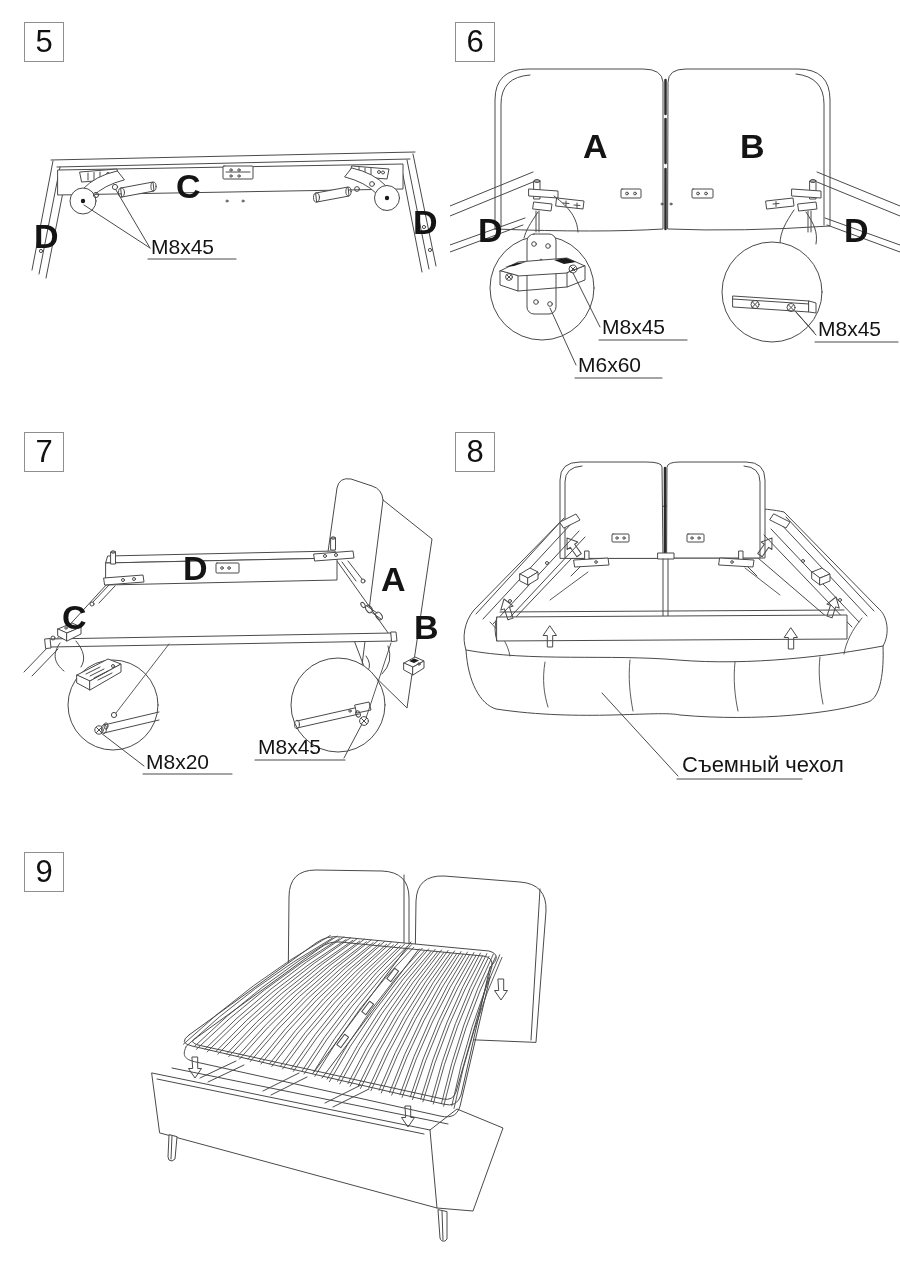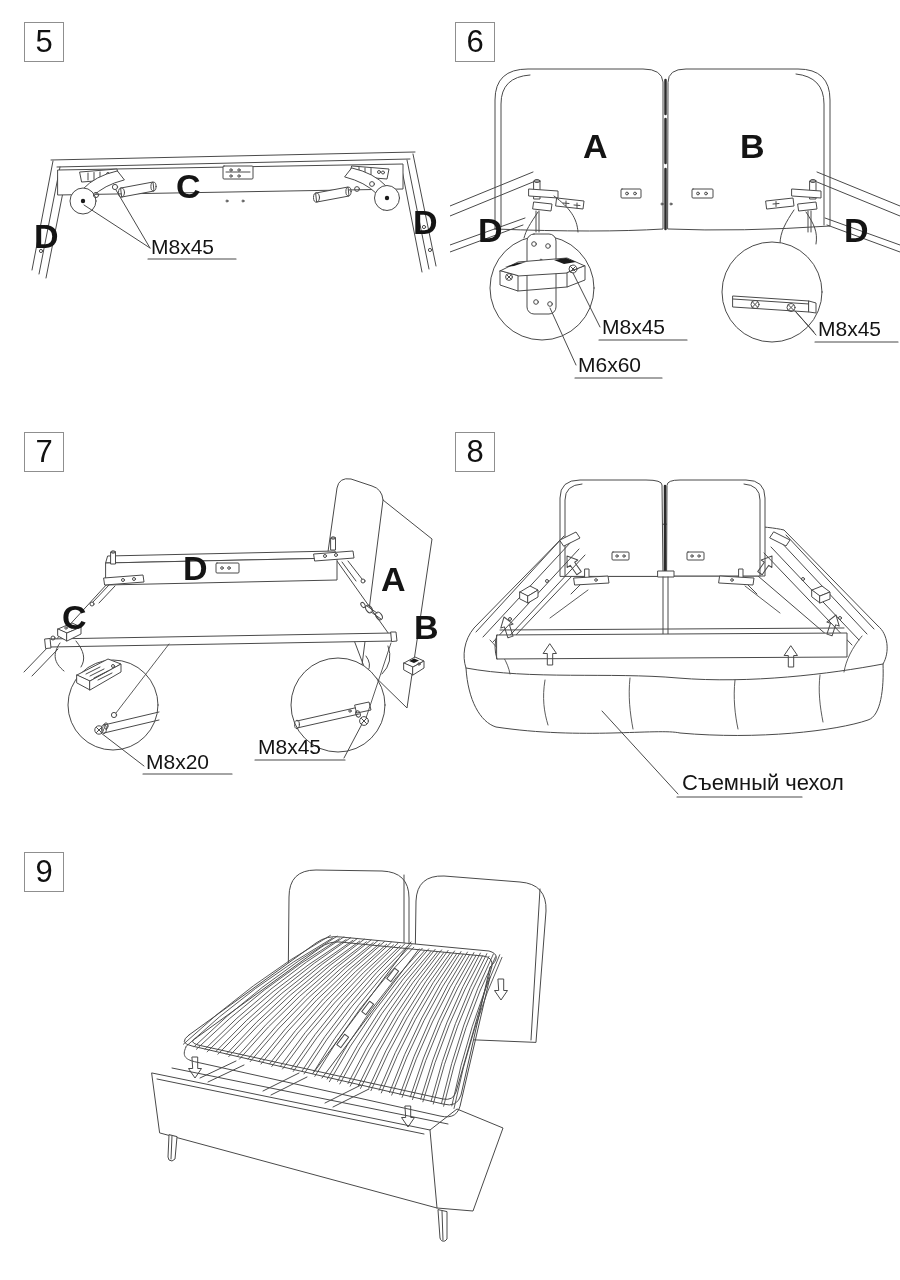--- a/index.html
+++ b/index.html
@@ -331,21 +331,21 @@
   <text class="plabel" x="361" y="161">A</text>
   <text class="plabel" x="42" y="199">C</text>
   <text class="plabel" x="394" y="209">B</text>
   <text class="hlabel" x="126" y="339">M8x20</text>
   <path class="ul" d="M 123,344 L 212,344"></path>
   <text class="hlabel" x="238" y="324">M8x45</text>
   <path class="ul" d="M 235,330 L 325,330"></path>
 </svg>
 </div>
 
-<div class="panel" style="left:450px;top:428px">
+<div class="panel" style="left:450px;top:410px">
 <svg width="450" height="380" viewBox="0 0 450 380">
   <g>
     <path class="wf" d="M 120,102 L 24,200 C 14,212 12,228 16,240 C 18,272 30,294 46,299 C 132,312 208,300 230,305 C 308,312 386,303 418,292 C 431,288 434,260 433,236 C 440,224 438,206 428,198 L 334,102 C 300,94 180,94 120,102 Z"></path>
     <path d="M 16,240 C 80,252 160,244 228,250 C 300,256 380,246 433,236"></path>
     <path class="thin" d="M 95,252 C 92,270 94,284 98,297"></path>
     <path class="thin" d="M 180,250 C 178,268 180,285 183,301"></path>
     <path class="thin" d="M 285,252 C 283,270 285,287 288,301"></path>
     <path class="thin" d="M 370,247 C 368,263 370,279 373,294"></path>
     <path class="thin" d="M 40,212 C 50,222 58,234 60,246"></path>
     <path class="thin" d="M 412,208 C 402,220 396,232 394,244"></path>

